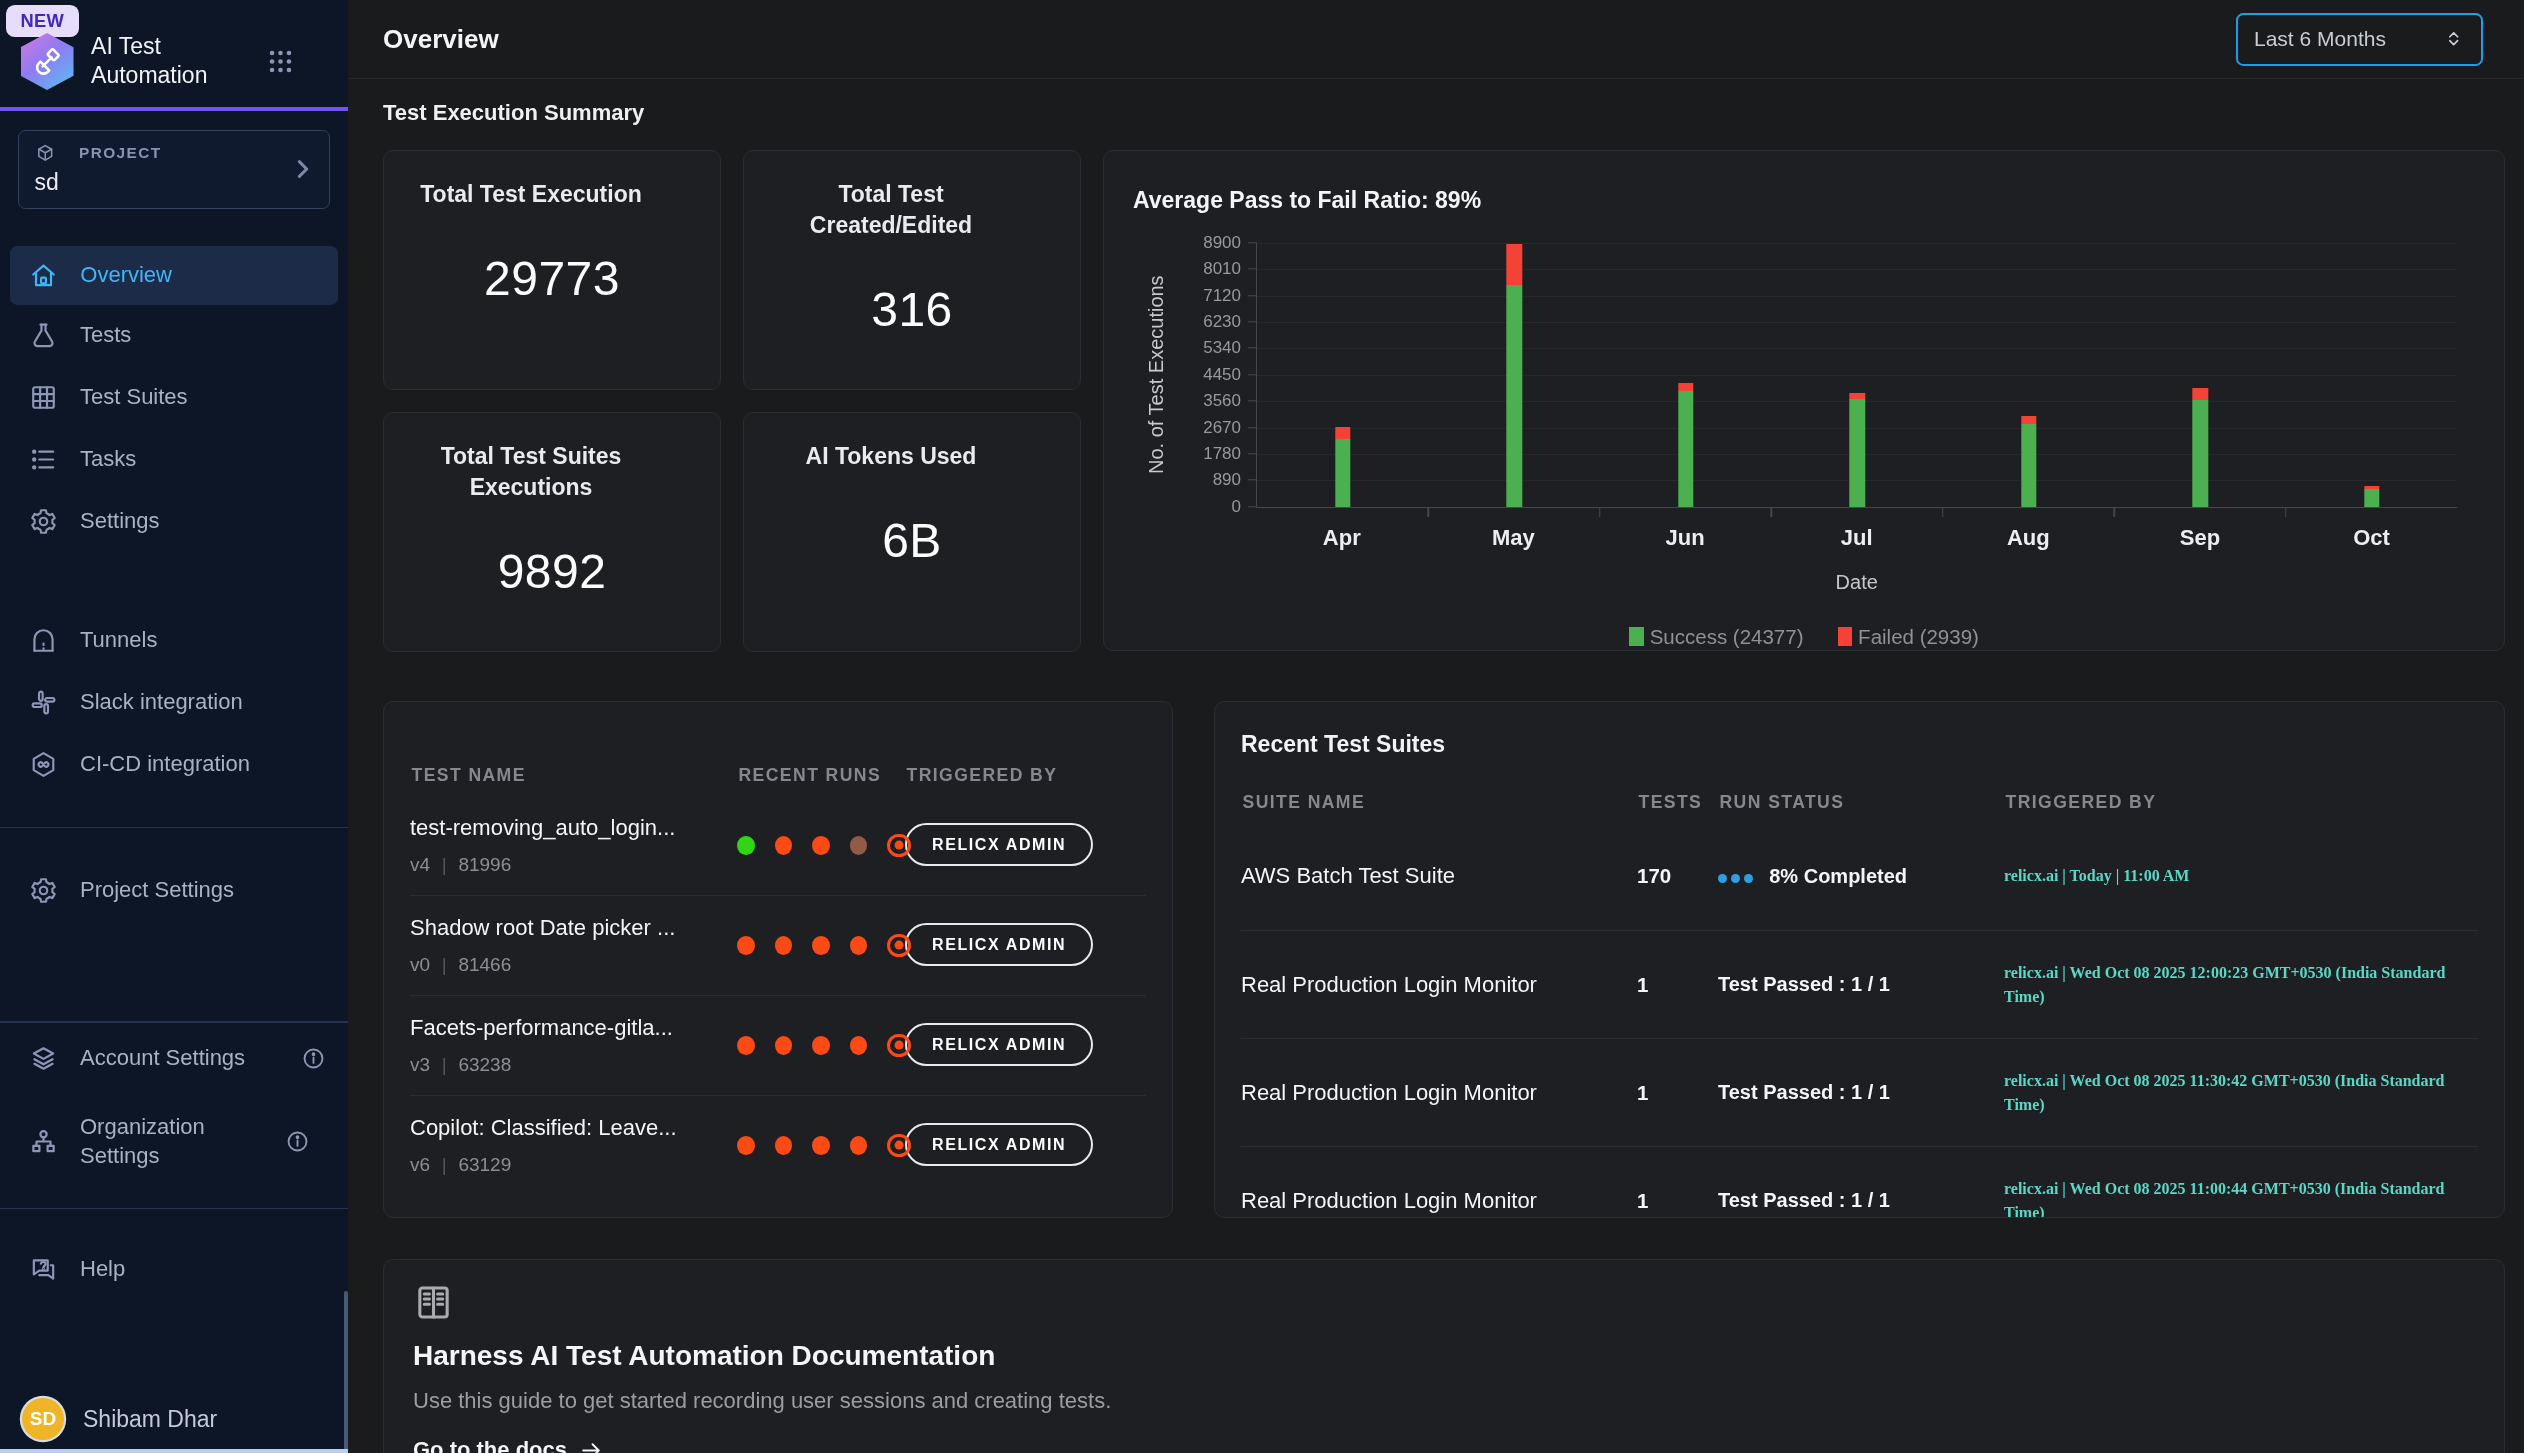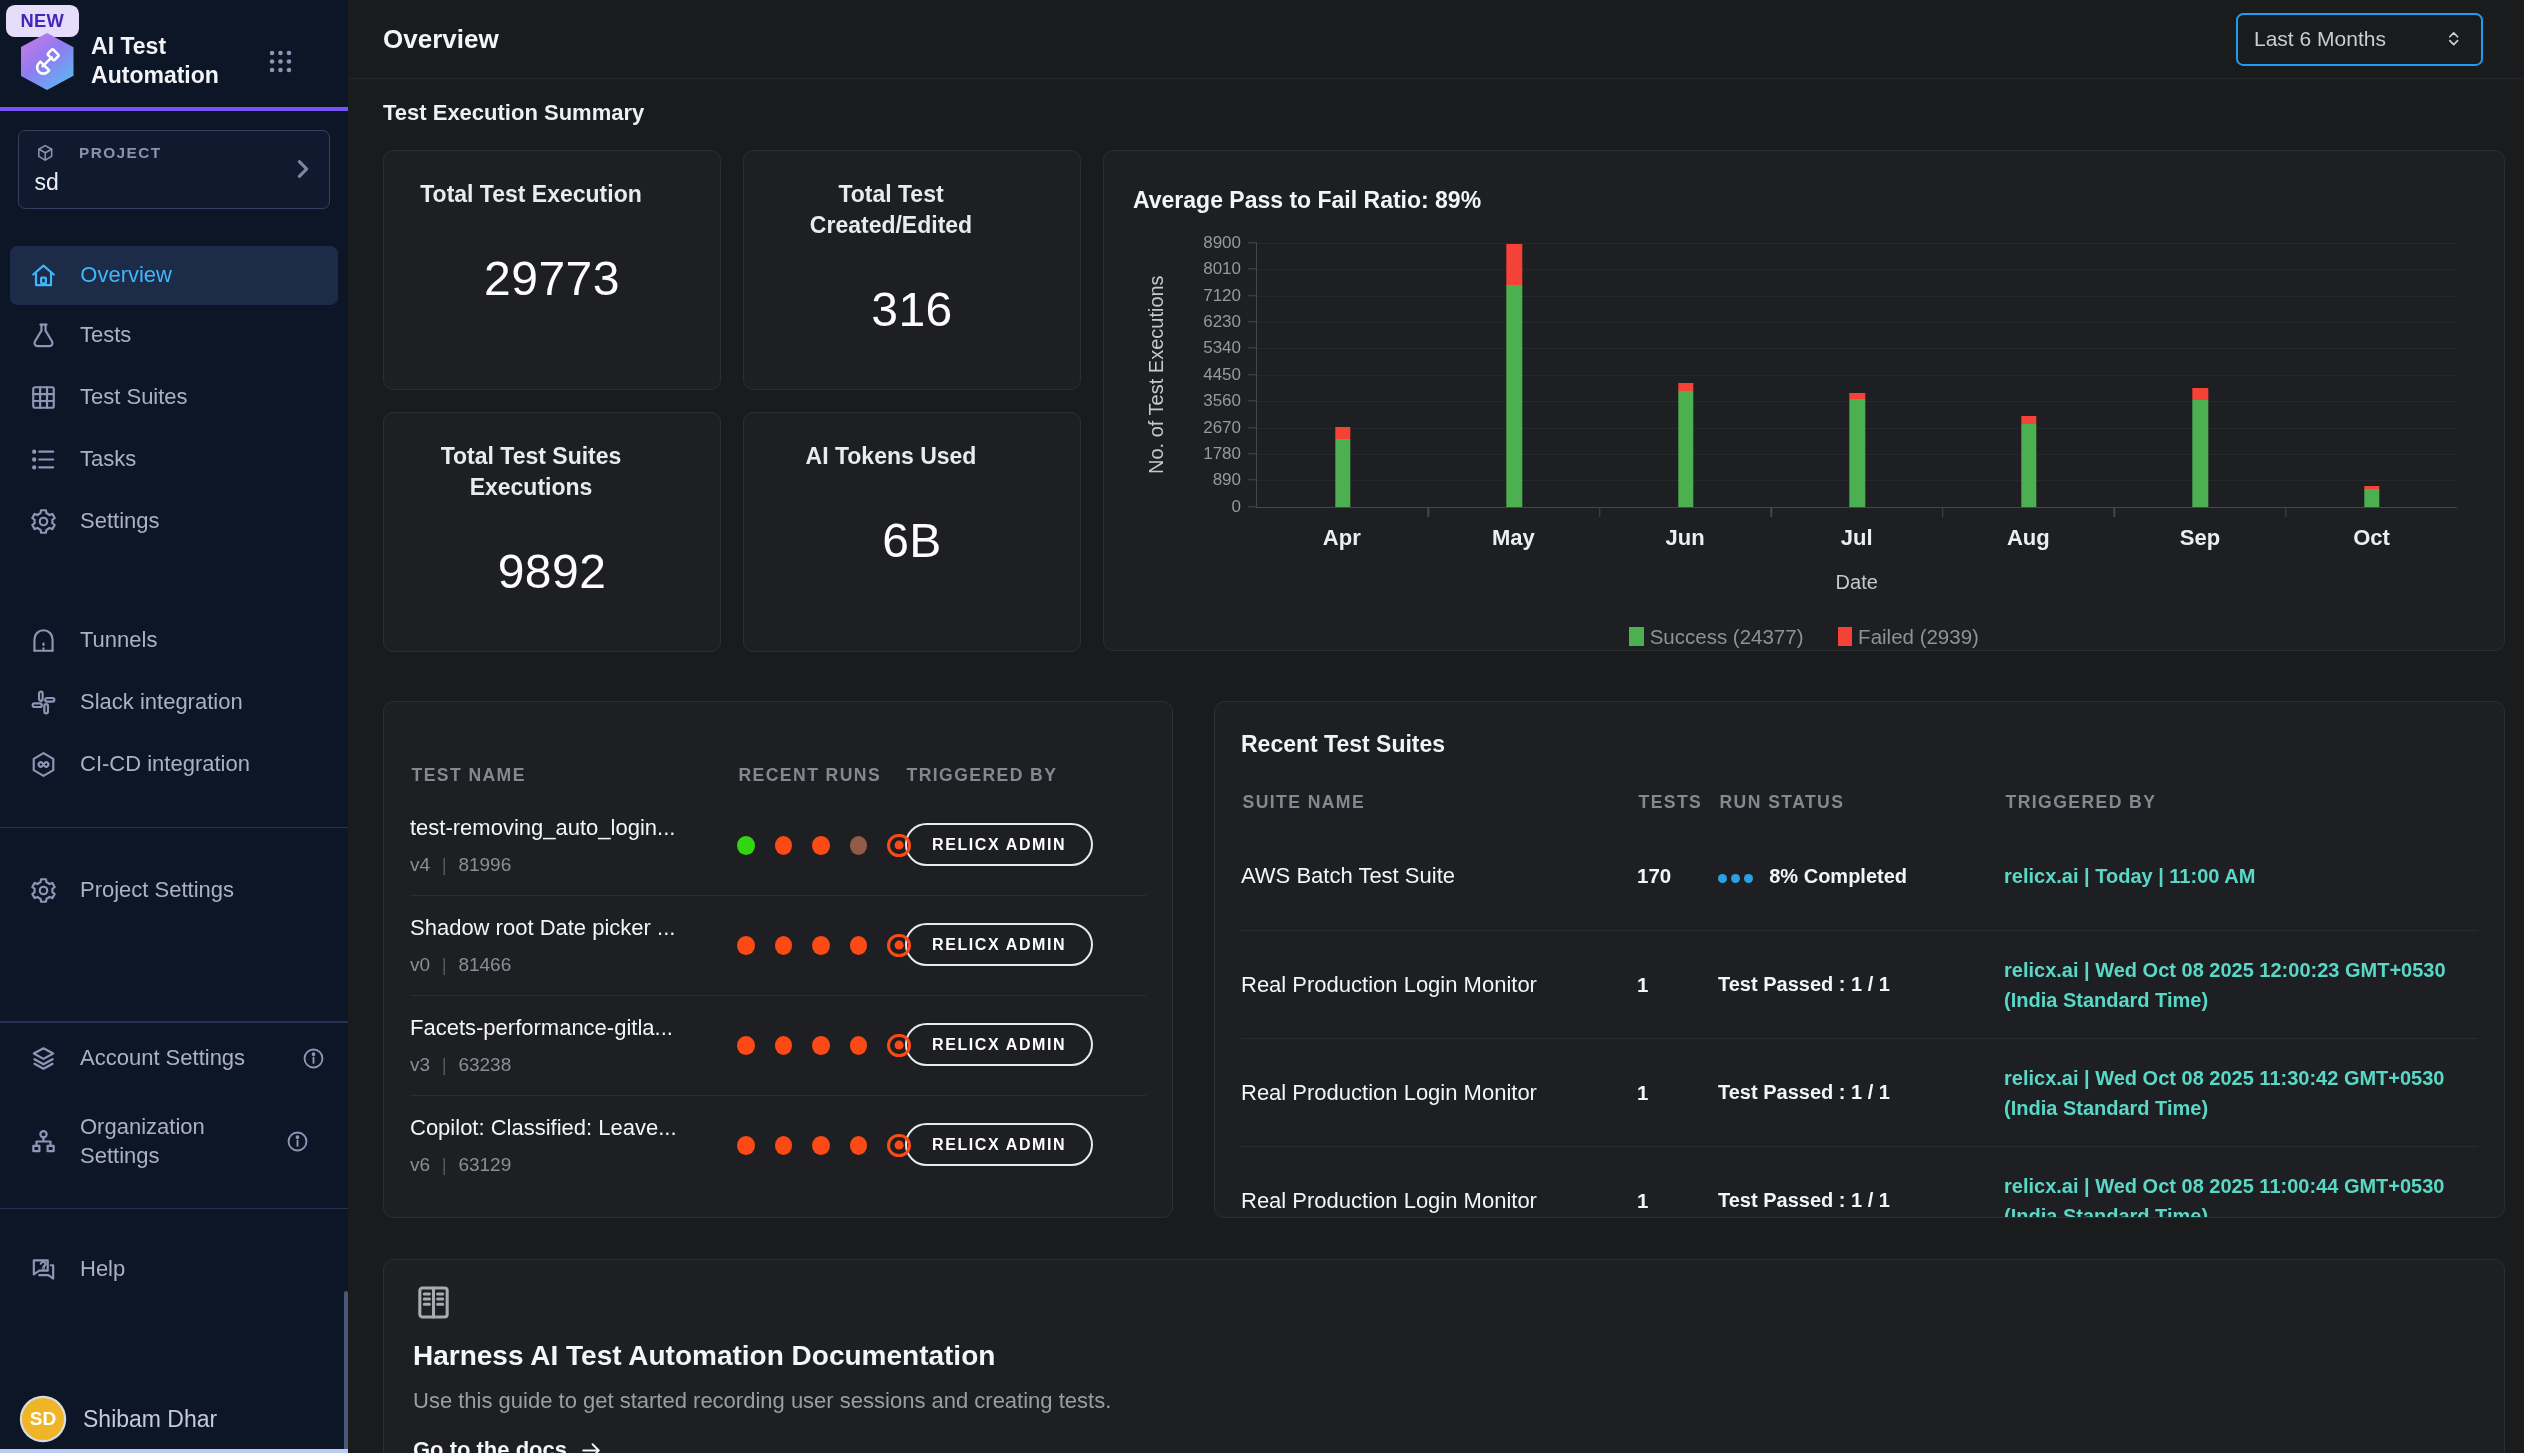--- a/index.html
+++ b/index.html
@@ -8,21 +8,21 @@
   
   .sidebar{position:absolute;left:0;top:0;width:348px;height:100%;background:#0d1627;overflow:hidden;}
   .sb-head{position:relative;height:107px;}
   .new-badge{position:absolute;left:5.9px;top:5.1px;background:#e6ddfb;color:#4527b8;font-size:18.3px;
              font-weight:bold;padding:5.1px 14.6px;border-radius:8.8px;letter-spacing:.02em;}
   .sb-row{position:absolute;left:20.5px;top:32px;display:flex;align-items:center;gap:17.6px;width:308px;}
   .logo{width:53px;height:57px;flex:0 0 53px;background:linear-gradient(140deg,#d27be0 0%,#8f7bf2 45%,#54c3f1 100%);
         clip-path:polygon(50% 0,100% 25%,100% 75%,50% 100%,0 75%,0 25%);
         display:flex;align-items:center;justify-content:center;}
   .logo svg{width:31px;height:31px;stroke:#fff;stroke-width:2;fill:none;stroke-linecap:round;stroke-linejoin:round;}
-  .app-title{font-size:23px;font-weight:bold;line-height:1.28;color:#f3f4f7;flex:1;max-width:157px;}
+  .app-title{font-size:23px;font-weight:normal;line-height:1.28;color:#f3f4f7;flex:1;max-width:157px;}
   .icon svg{width:1em;height:1em;display:block;fill:none;stroke:currentColor;stroke-width:1.8;
             stroke-linecap:round;stroke-linejoin:round;}
   .apps-grid{color:#8d96b5;font-size:29px;cursor:pointer;}
   .sb-accent{height:3.7px;background:#7452f5;}
   .project-box{margin:19px 17.6px 0;height:79px;border:1.5px solid #34415f;border-radius:7.3px;position:relative;
                padding:12.5px 16px;box-sizing:border-box;background:#0f1a2e;cursor:pointer;}
   .pb-top{display:flex;align-items:center;gap:24px;color:#8a93ad;font-size:15.4px;font-weight:bold;letter-spacing:.09em;}
   .pb-top .icon{font-size:20.5px;}
   .pb-name{margin-top:5.1px;font-size:23px;color:#eceef3;}
   .pb-chev{position:absolute;right:14.6px;top:50%;transform:translateY(-50%);color:#7d87a3;font-size:25px;}
@@ -105,21 +105,21 @@
   .dot{width:17.6px;height:19px;border-radius:50%;flex:0 0 auto;}
   .dot.ring{width:23.4px;height:23.4px;border:3.7px solid;background:transparent;position:relative;box-sizing:border-box;}
   .dot.ring i{position:absolute;left:50%;top:50%;width:8.8px;height:8.8px;border-radius:50%;
               transform:translate(-50%,-50%);background:currentColor;}
   .pill{justify-self:start;border:2.2px solid #e8eaec;border-radius:732px;padding:11px 25px;font-size:16px;
         font-weight:bold;letter-spacing:.1em;color:#fff;white-space:nowrap;cursor:pointer;}
   .sname{font-size:22px;color:#f4f5f7;}
   .stests{font-size:20.5px;font-weight:bold;color:#f4f5f7;}
   .status{display:flex;align-items:center;gap:11.7px;font-size:20px;font-weight:bold;color:#f4f5f7;}
   .bdots i{width:8.8px;height:8.8px;border-radius:50%;display:inline-block;margin-right:4.4px;}
-  .tcell{font-size:20px;font-weight:bold;line-height:1.5;padding-right:14.6px;}
+  .tcell{font-size:16px;font-weight:bold;line-height:1.5;padding-right:14.6px;font-family:Liberation Serif, serif;}
   
   .docs-card{margin-top:41px;height:242px;padding:22px 29px;}
   .docs-icon{font-size:41px;color:#a9abb0;}
   .docs-title{margin-top:17.6px;font-size:28px;font-weight:bold;color:#f4f5f7;}
   .docs-desc{margin-top:16px;font-size:22px;color:#9b9da3;}
   .docs-link{margin-top:23.4px;font-size:22px;font-weight:bold;color:#f4f5f7;display:flex;align-items:center;gap:11.7px;cursor:pointer;}
   .docs-link .icon{font-size:25px;}
 </style>
 </head>
 <body>

